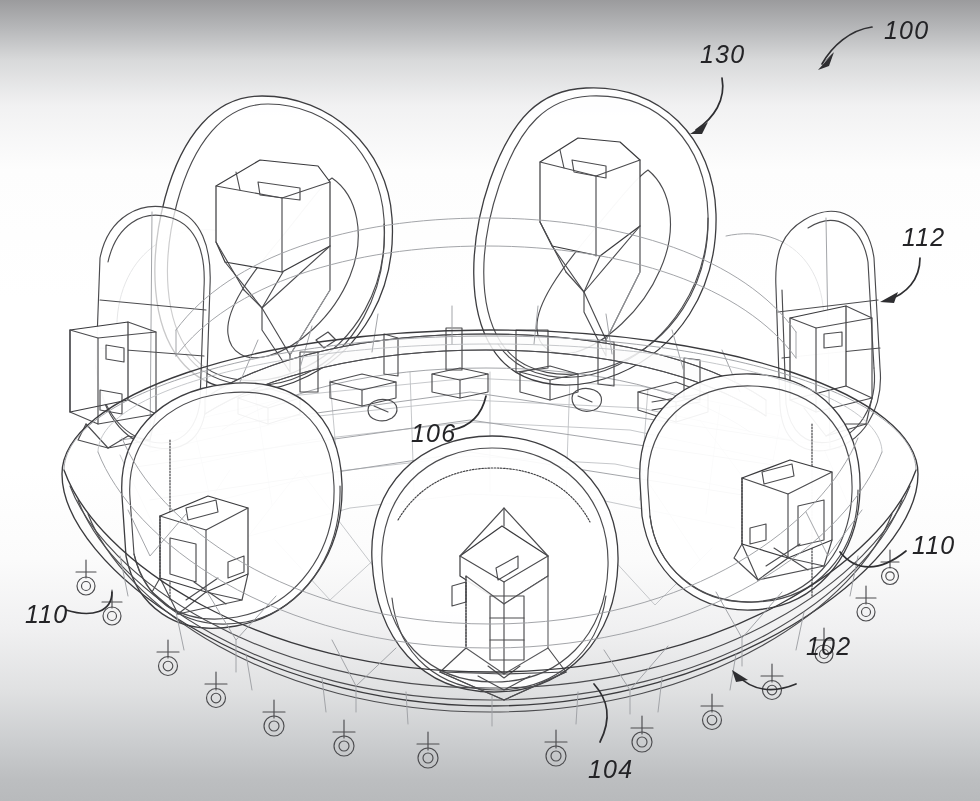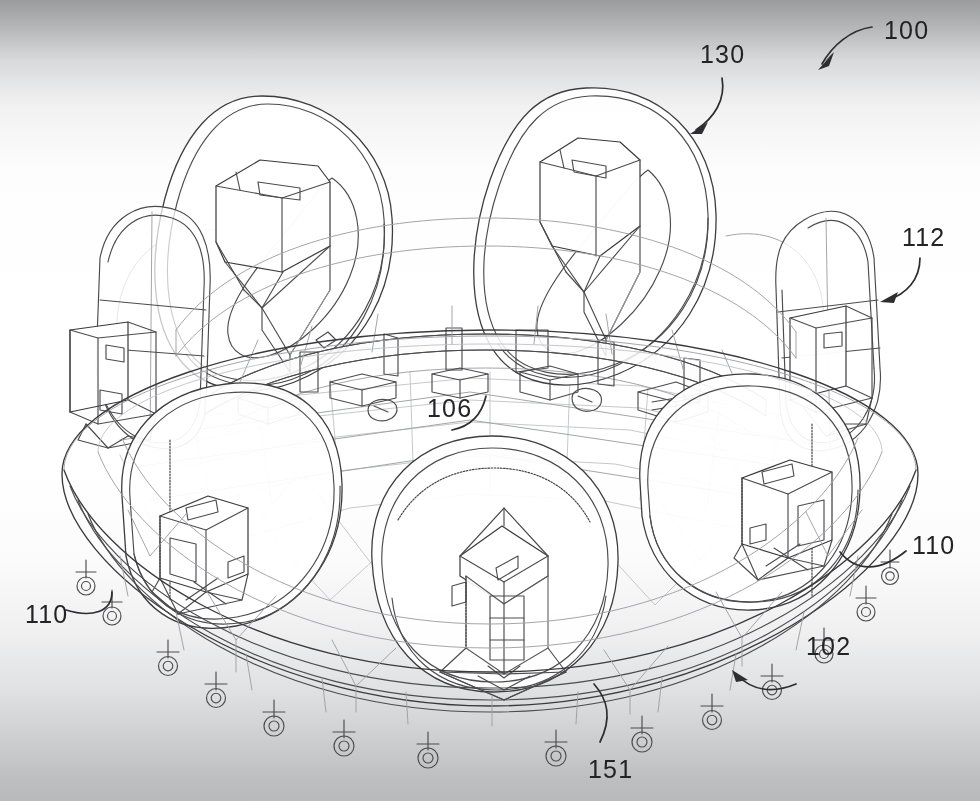--- a/index.html
+++ b/index.html
@@ -20,20 +20,21 @@
         #f1f1f2 105px,
         #fdfdfd 170px,
         #ffffff 300px,
         #ffffff 470px,
         #fbfbfb 560px,
         #f0f0f1 630px,
         #e0e1e2 690px,
         #ccced0 740px,
         #bcbec0 780px,
         #b8babc 801px);
+    font-style: italic;
   }
   #artboard {
     position: absolute;
     inset: 0;
   }
   svg.layer {
     position: absolute;
     top: 0;
     left: 0;
     width: 980px;
@@ -651,20 +652,20 @@
       </g>
 
       <g>
         <path class="leader" d="M600 742 C612 718 608 700 594 684"></path>
       </g>
     </svg>
 
     <div class="callout" style="left:884px; top:18px;">100</div>
     <div class="callout" style="left:700px; top:42px;">130</div>
     <div class="callout" style="left:902px; top:225px;text-align:center;">112</div>
-    <div class="callout" style="left:411px; top:396px;margin-left:16px;">106</div>
+    <div class="callout" style="left:411px; top:421px;">106</div>
     <div class="callout" style="left:25px; top:602px;">110</div>
     <div class="callout" style="left:912px; top:533px;">110</div>
     <div class="callout" style="left:806px; top:634px;">102</div>
-    <div class="callout" style="left:588px; top:757px;">151</div>
+    <div class="callout" style="left:588px; top:757px;">104</div>
 
   </div>
 </div>
 
 </body></html>

